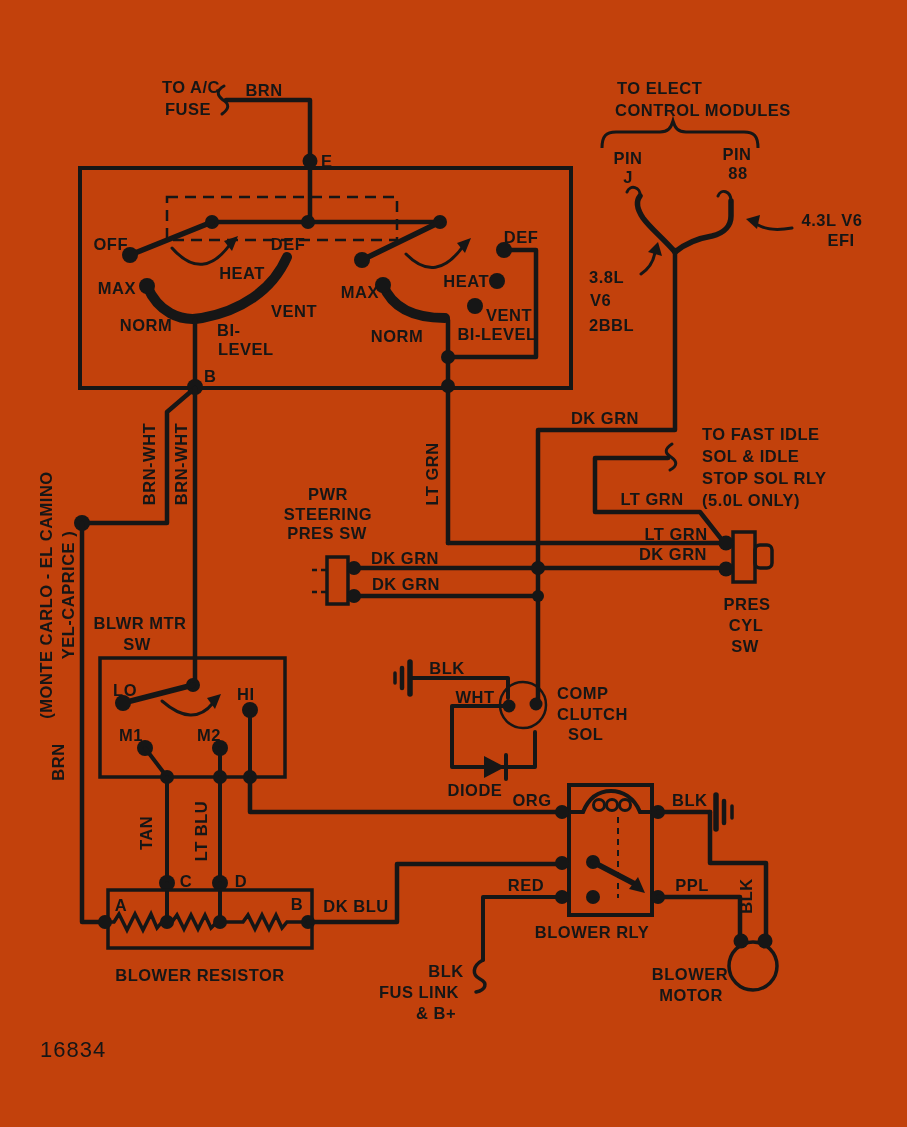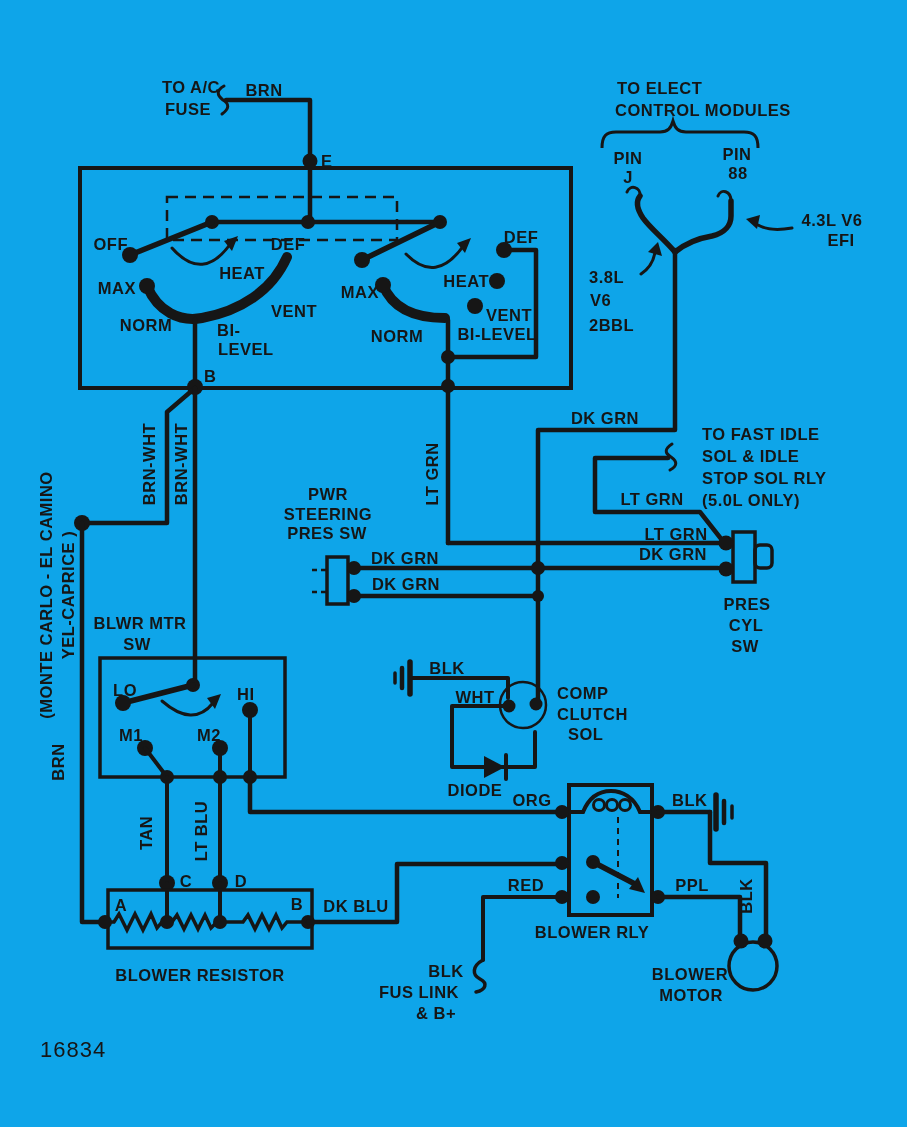--- a/index.html
+++ b/index.html
@@ -1,16 +1,16 @@
 <!DOCTYPE html>
 <html><head>
 <meta charset="utf-8">
 <style>
   html,body{margin:0;padding:0;background:#e8e8e8;}
-  .canvas{position:relative;width:907px;height:1127px;background:#0ea5e9;margin:0 auto;overflow:hidden;}
+  .canvas{position:relative;width:907px;height:1127px;background:#c2410c;margin:0 auto;overflow:hidden;}
   svg{display:block;}
   svg text{font-family:"Liberation Sans","DejaVu Sans",sans-serif;font-weight:bold;font-size:16.5px;
            fill:#161616;letter-spacing:.5px;}
   svg text.fig{font-weight:400;font-size:22px;letter-spacing:1px;}
   .wire{stroke:#161616;stroke-width:4.5;fill:none;stroke-linecap:round;stroke-linejoin:round;}
   .thin{stroke:#161616;stroke-width:3;fill:none;stroke-linecap:round;}
   .box{stroke:#161616;stroke-width:3.5;fill:none;}
   .dash{stroke:#161616;stroke-width:2.5;fill:none;stroke-dasharray:11 7;}
   .arc{stroke:#161616;stroke-width:10;fill:none;stroke-linecap:round;}
   .arm{stroke:#161616;stroke-width:5.5;fill:none;stroke-linecap:round;}

